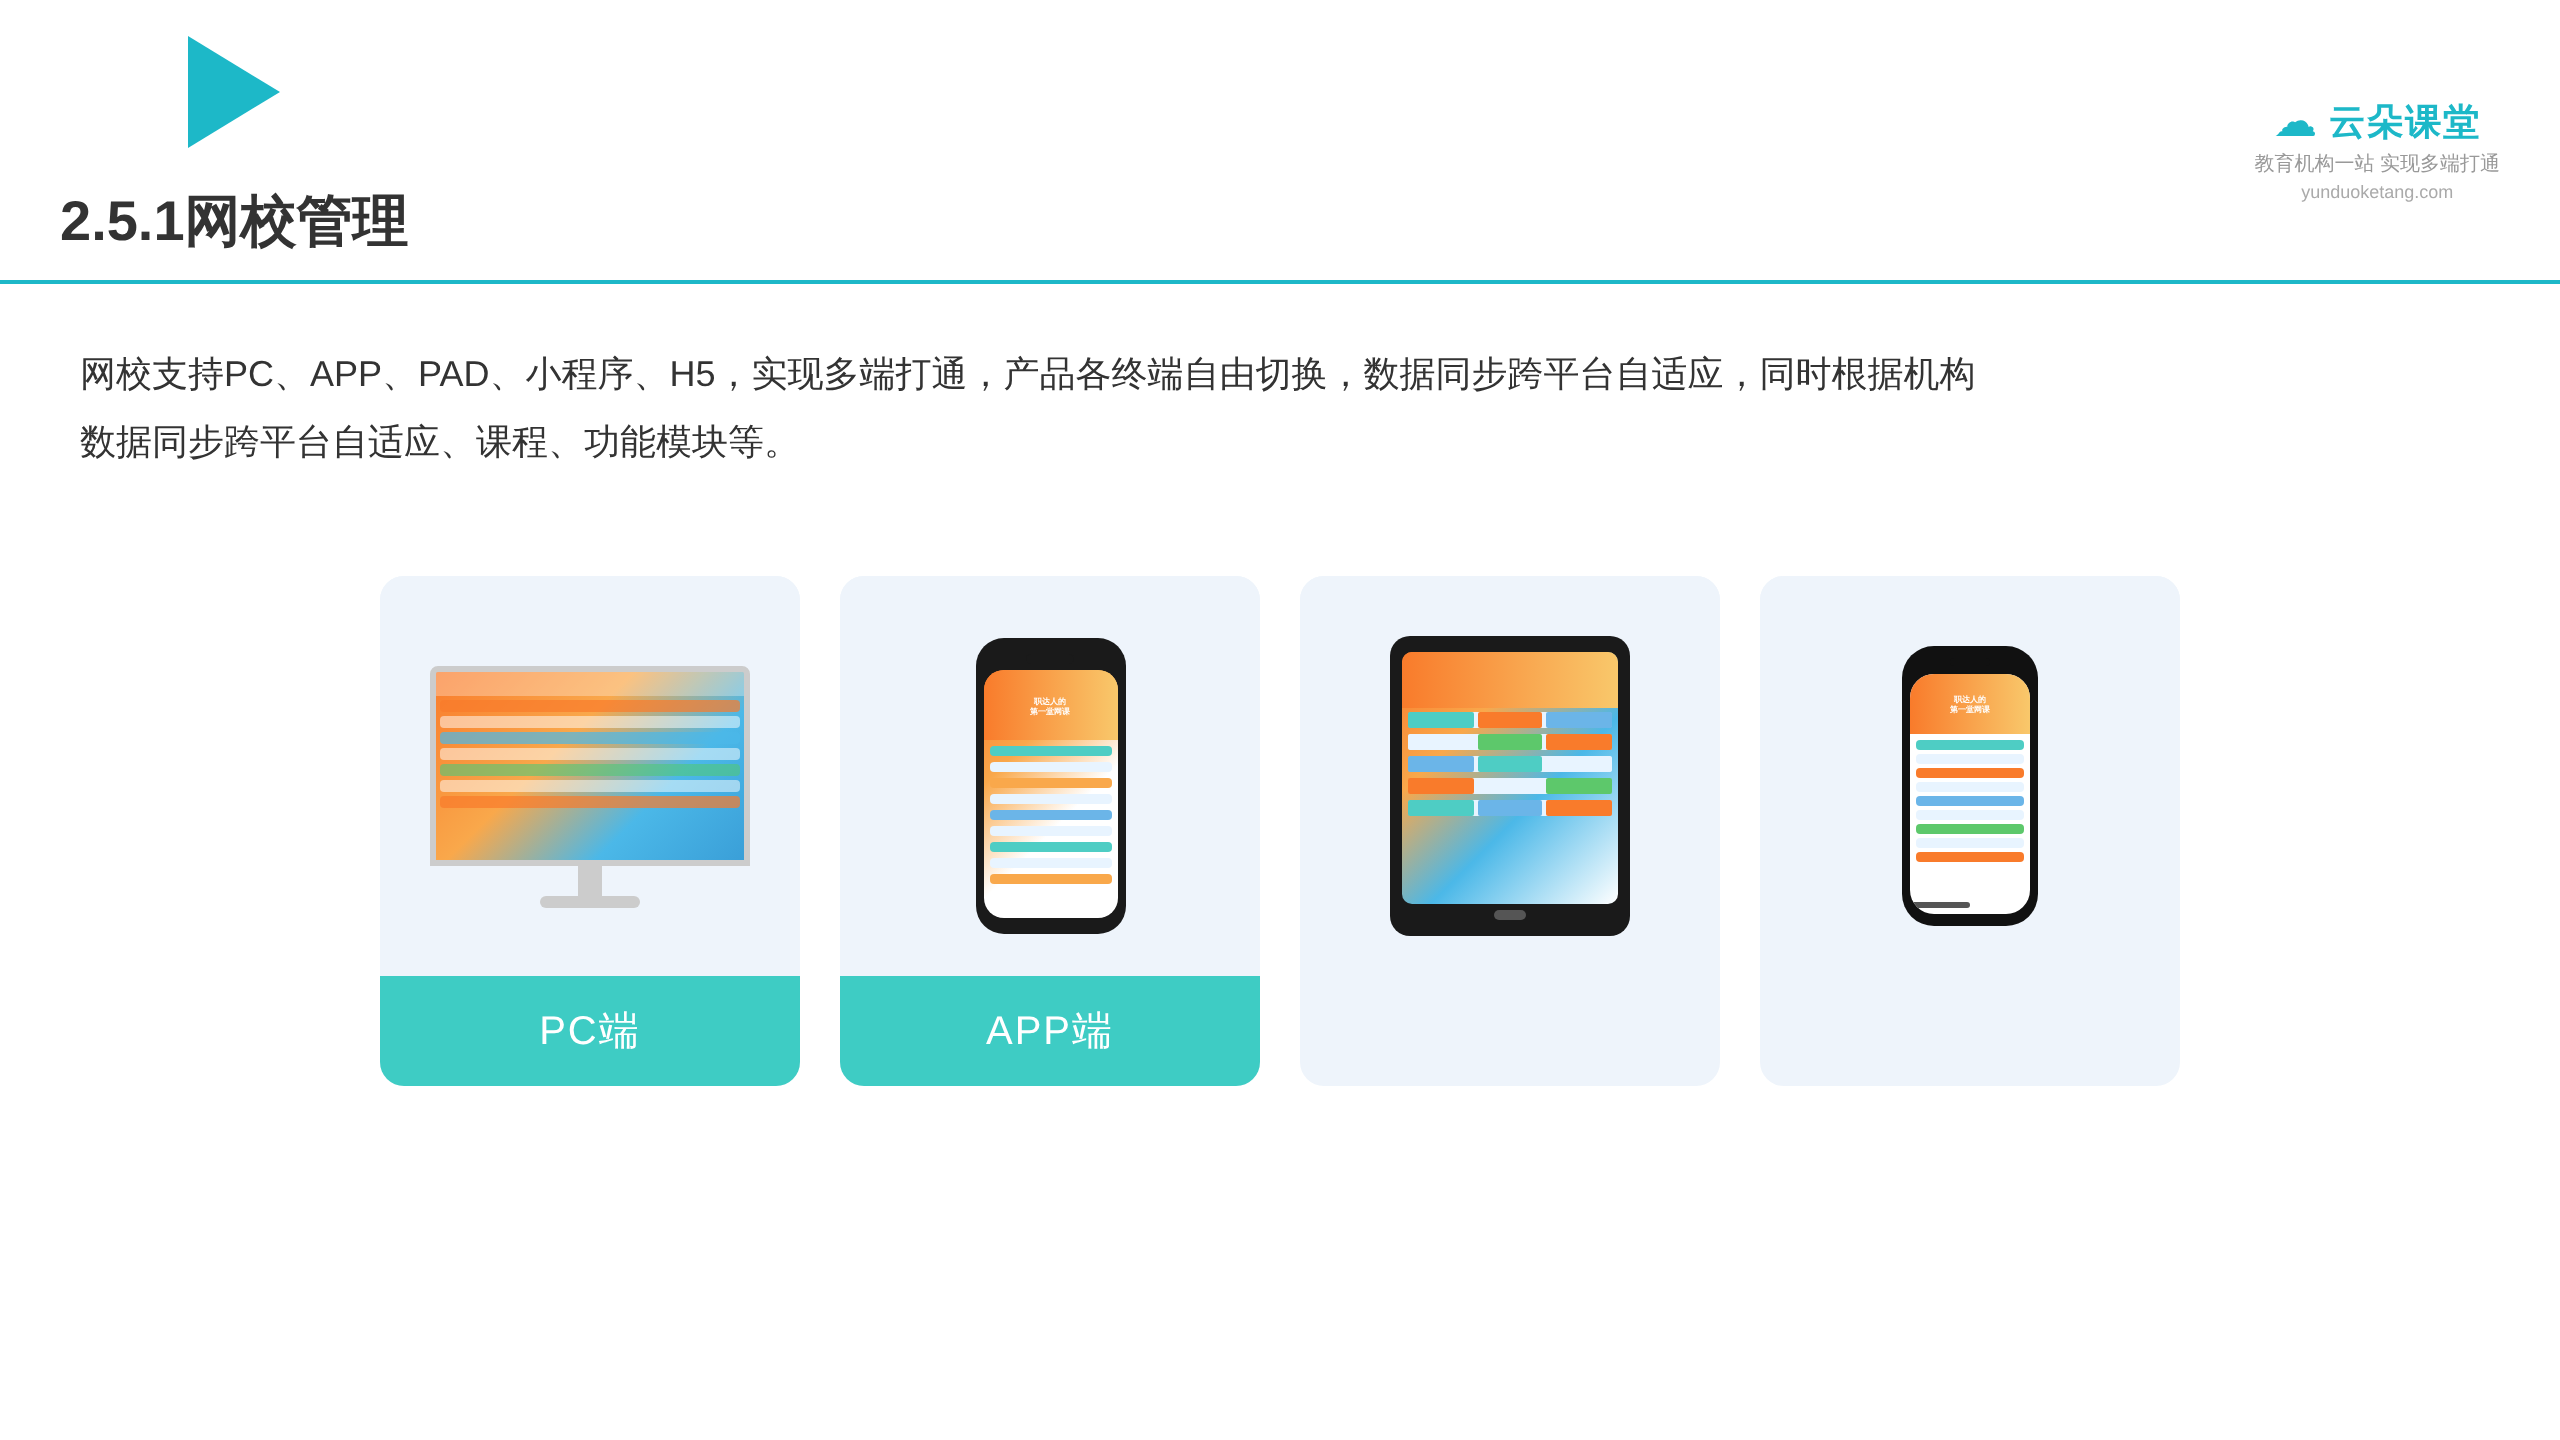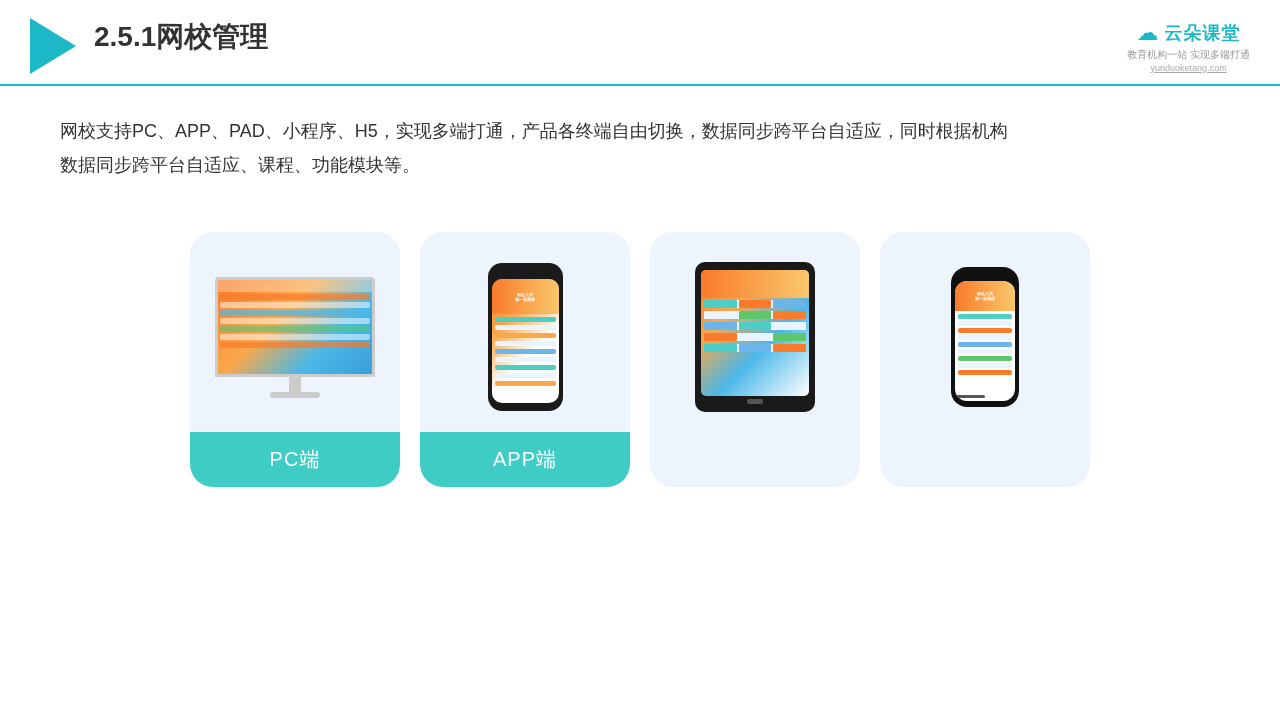--- a/index.html
+++ b/index.html
@@ -14,22 +14,23 @@
     
     .header {
       display: flex;
       align-items: center;
       justify-content: space-between;
       padding: 18px 30px 10px 30px;
       border-bottom: 2px solid #1db8c8;
     }
     .header-left {
       display: flex;
-      align-items: flex-start;
+      align-items: center;
       gap: 18px;
+      flex-direction: column;
     }
     .logo-triangle {
       width: 0;
       height: 0;
       border-top: 28px solid transparent;
       border-bottom: 28px solid transparent;
       border-left: 46px solid #1db8c8;
     }
     .page-title {
       font-size: 28px;
@@ -59,43 +60,42 @@
     }
     .brand-tagline {
       font-size: 10px;
       color: #999;
       text-align: right;
       line-height: 1.3;
     }
     .brand-url {
       font-size: 9px;
       color: #aaa;
-      text-decoration: underline;
     }
 
     
     .description {
-      padding: 28px 60px 10px 60px;
+      padding: 28px 60px 10px 40px;
       font-size: 18px;
       color: #333;
       line-height: 1.9;
     }
 
     
     .cards-container {
       display: flex;
       justify-content: center;
       gap: 20px;
       padding: 30px 50px 30px 50px;
       margin-top: 10px;
     }
 
     .card {
       background: #eef4fb;
-      border-radius: 23px;
+      border-radius: 12px;
       width: 210px;
       display: flex;
       flex-direction: column;
       align-items: center;
       overflow: hidden;
     }
 
     .card-image-area {
       width: 100%;
       height: 200px;

